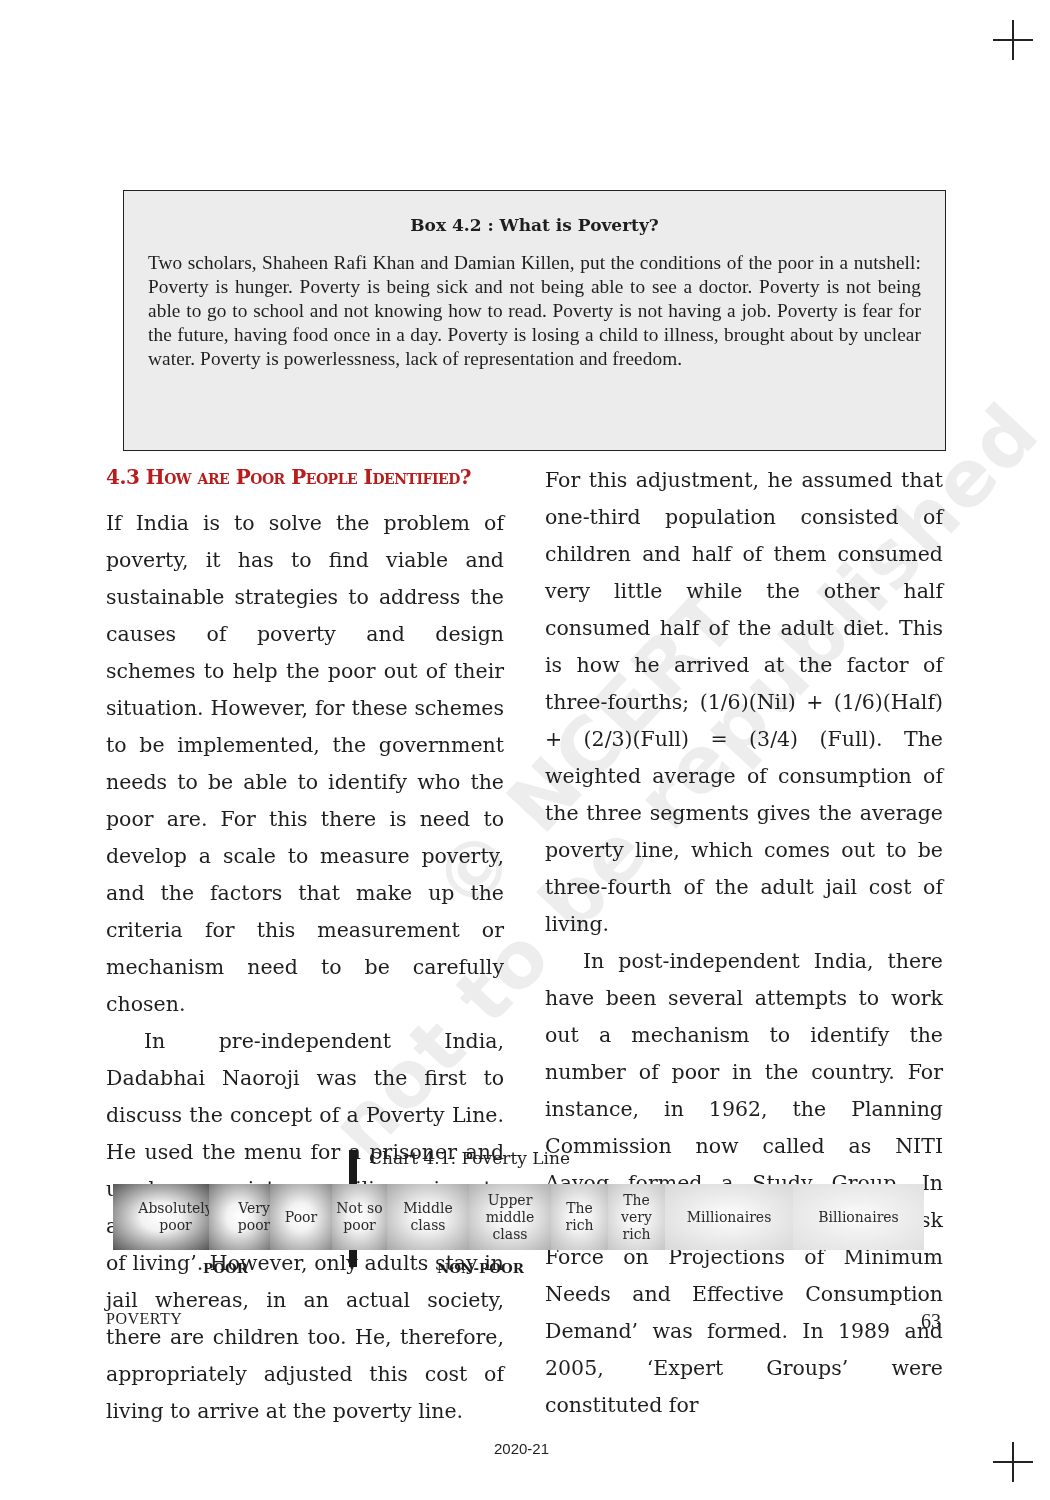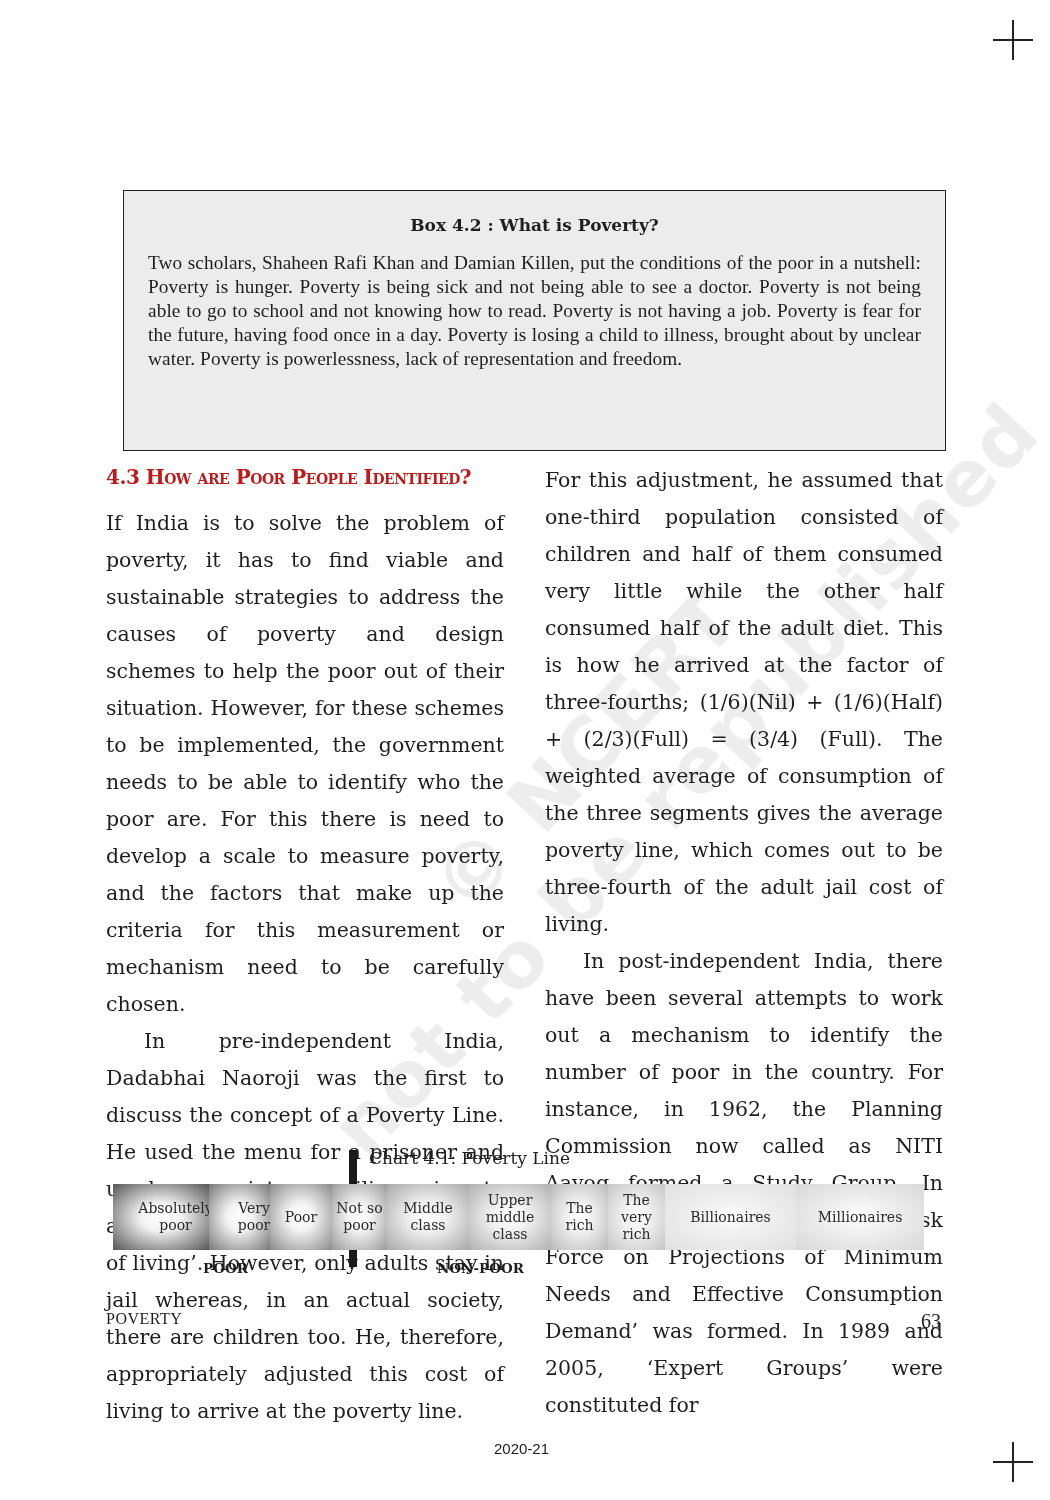--- a/index.html
+++ b/index.html
@@ -92,22 +92,22 @@
 
 <div class="scale" id="scale">
     <div class="cell" style="width: 96px; background: radial-gradient(rgb(255, 255, 255) 0%, rgb(242, 242, 242) 30%, rgb(85, 85, 85) 100%); padding-left: 32px;">Absolutely poor</div>
     <div class="cell" style="width: 61px; background: radial-gradient(rgb(255, 255, 255) 0%, rgb(242, 242, 242) 30%, rgb(119, 119, 119) 100%); padding-left: 32px;">Very poor</div>
     <div class="cell" style="width: 62px; background: radial-gradient(rgb(255, 255, 255) 0%, rgb(242, 242, 242) 30%, rgb(138, 138, 138) 100%);">Poor</div>
     <div class="cell" style="width: 55px; background: radial-gradient(rgb(255, 255, 255) 0%, rgb(242, 242, 242) 30%, rgb(154, 154, 154) 100%);">Not so poor</div>
     <div class="cell" style="width: 82px; background: radial-gradient(rgb(255, 255, 255) 0%, rgb(242, 242, 242) 30%, rgb(168, 168, 168) 100%);">Middle class</div>
     <div class="cell" style="width: 82px; background: radial-gradient(rgb(255, 255, 255) 0%, rgb(242, 242, 242) 30%, rgb(176, 176, 176) 100%);">Upper middle class</div>
     <div class="cell" style="width: 57px; background: radial-gradient(rgb(255, 255, 255) 0%, rgb(242, 242, 242) 30%, rgb(186, 186, 186) 100%); text-align: center;">The rich</div>
     <div class="cell" style="width: 57px; background: radial-gradient(rgb(255, 255, 255) 0%, rgb(242, 242, 242) 30%, rgb(198, 198, 198) 100%);">The very rich</div>
+    <div class="cell" style="width: 128px; background: radial-gradient(rgb(255, 255, 255) 0%, rgb(242, 242, 242) 30%, rgb(216, 216, 216) 100%);">Millionaires</div>
     <div class="cell" style="width: 131px; background: radial-gradient(rgb(255, 255, 255) 0%, rgb(242, 242, 242) 30%, rgb(224, 224, 224) 100%);">Billionaires</div>
-    <div class="cell" style="width: 128px; background: radial-gradient(rgb(255, 255, 255) 0%, rgb(242, 242, 242) 30%, rgb(216, 216, 216) 100%);">Millionaires</div>
   </div>
 
 <div class="group-label" style="left:203px;">POOR</div>
 <div class="group-label" style="left:437px;">NON-POOR</div>
 
 <div class="footer-left">POVERTY</div>
 <div class="footer-right">63</div>
 <div class="year">2020-21</div>
 
 </body></html>

